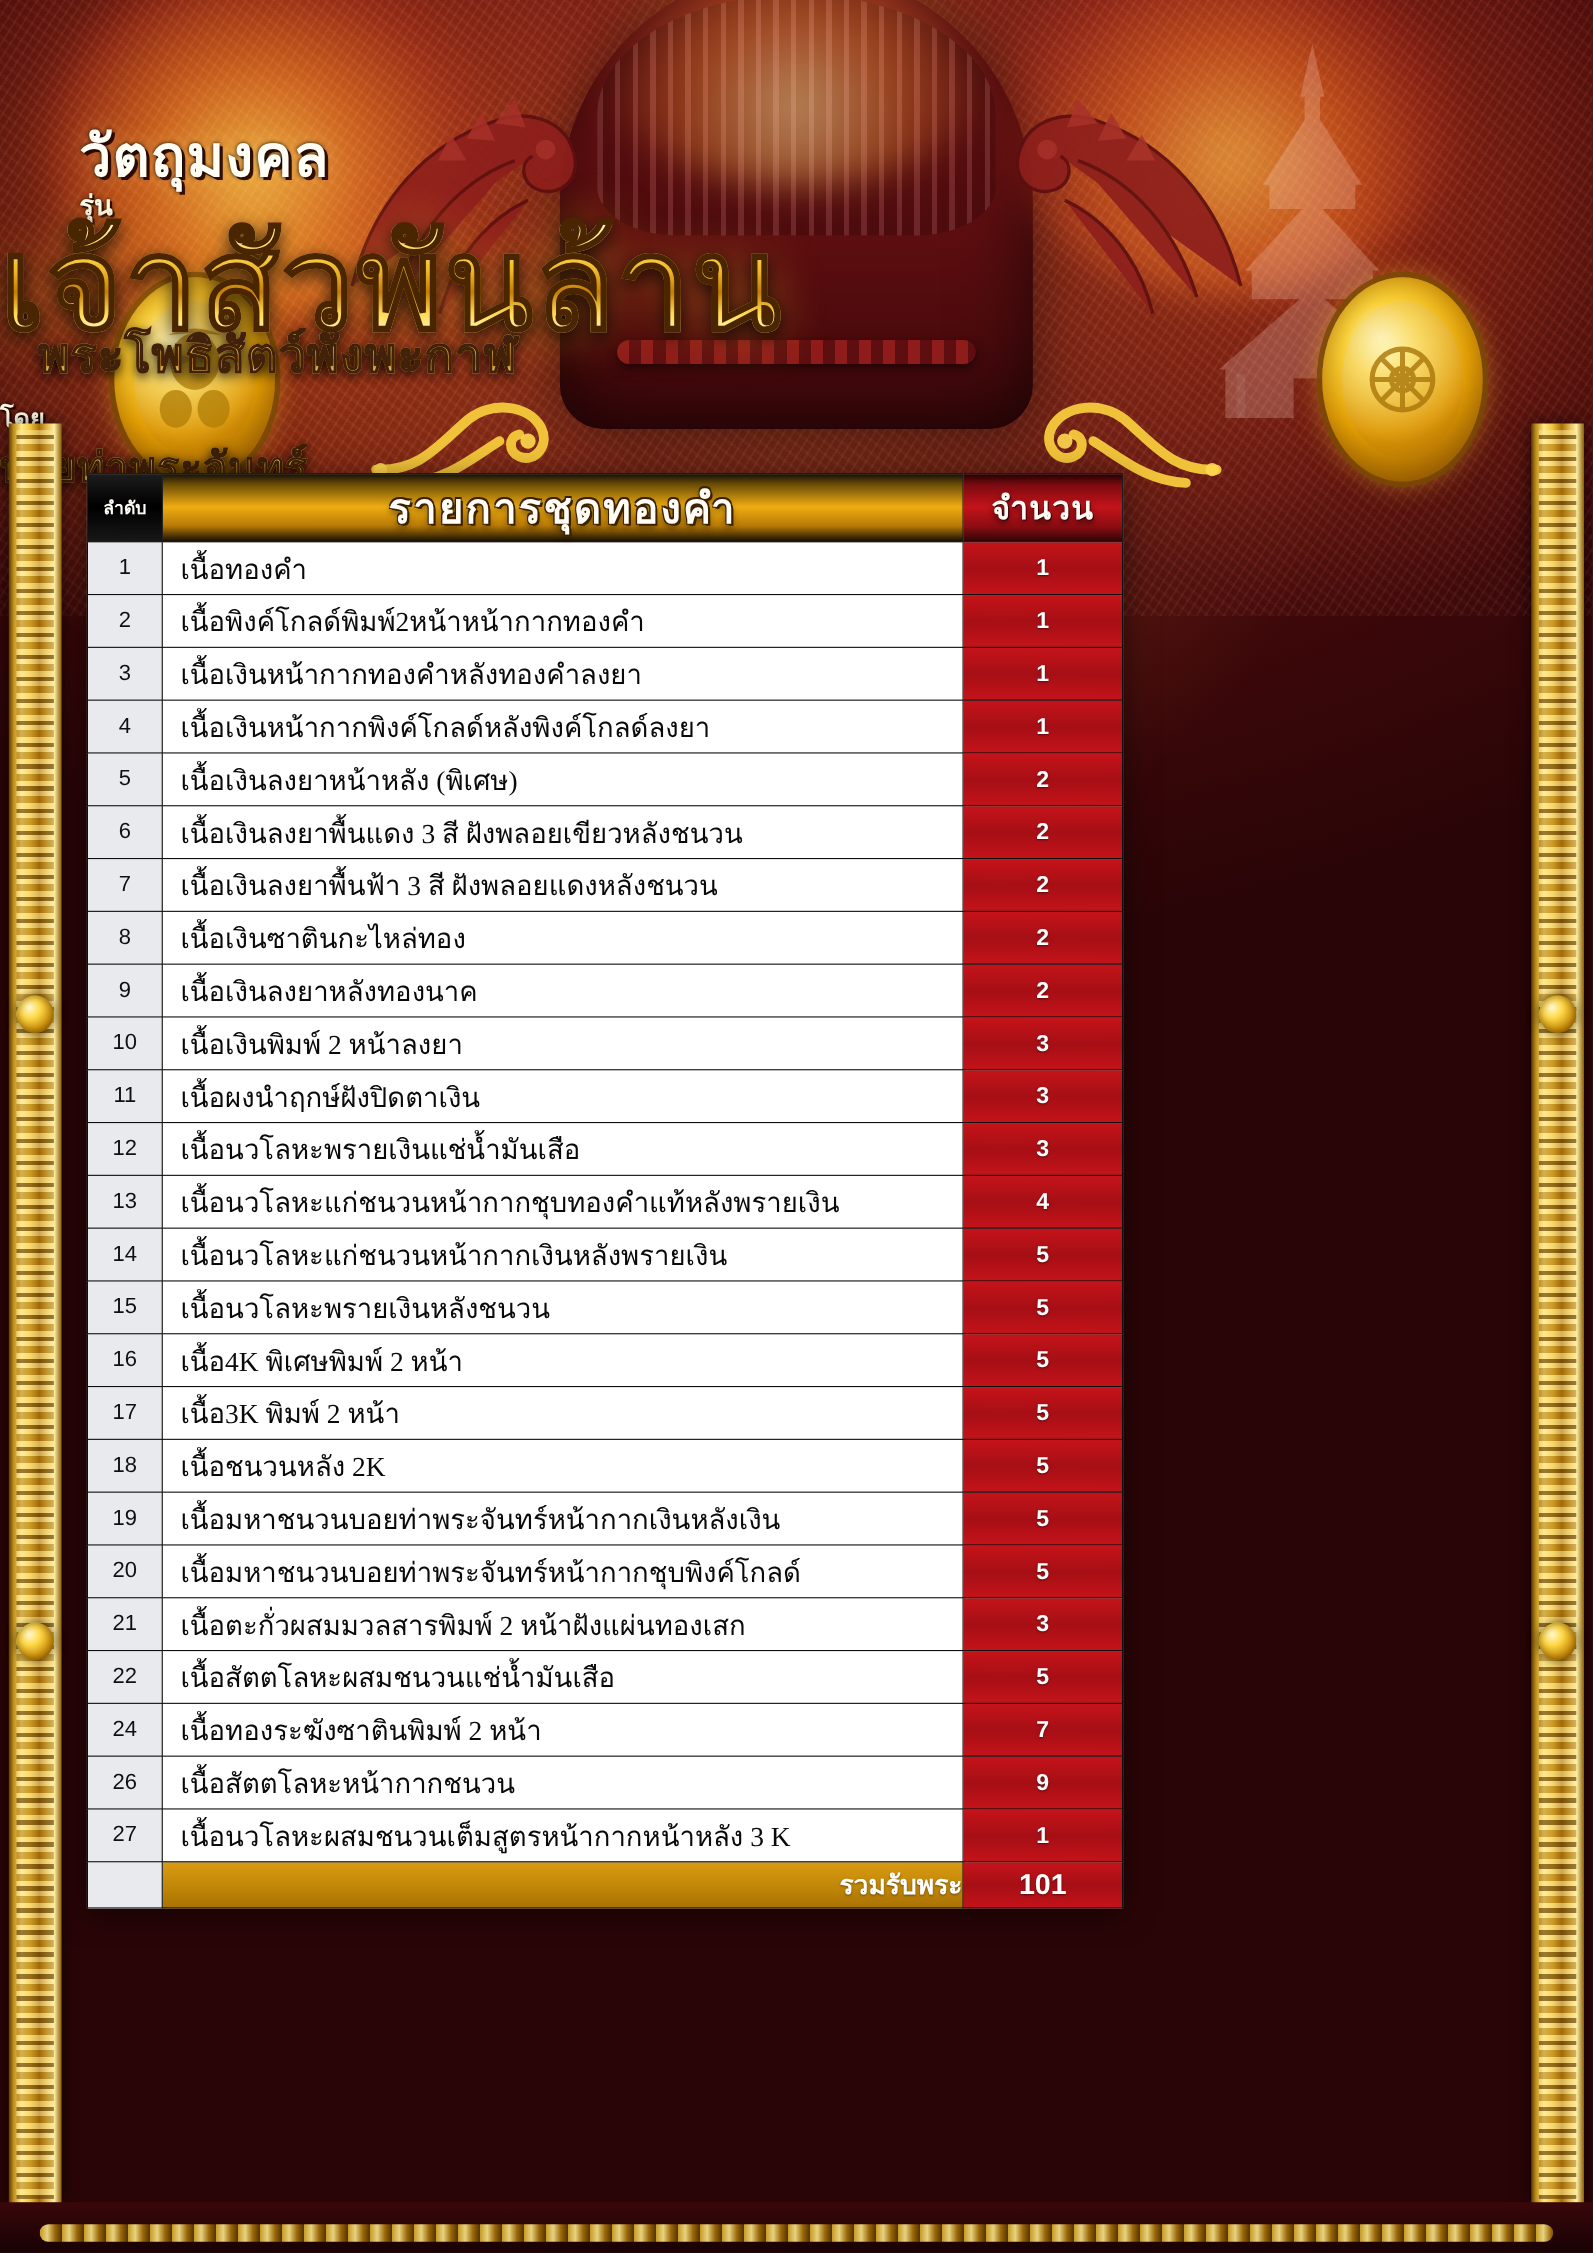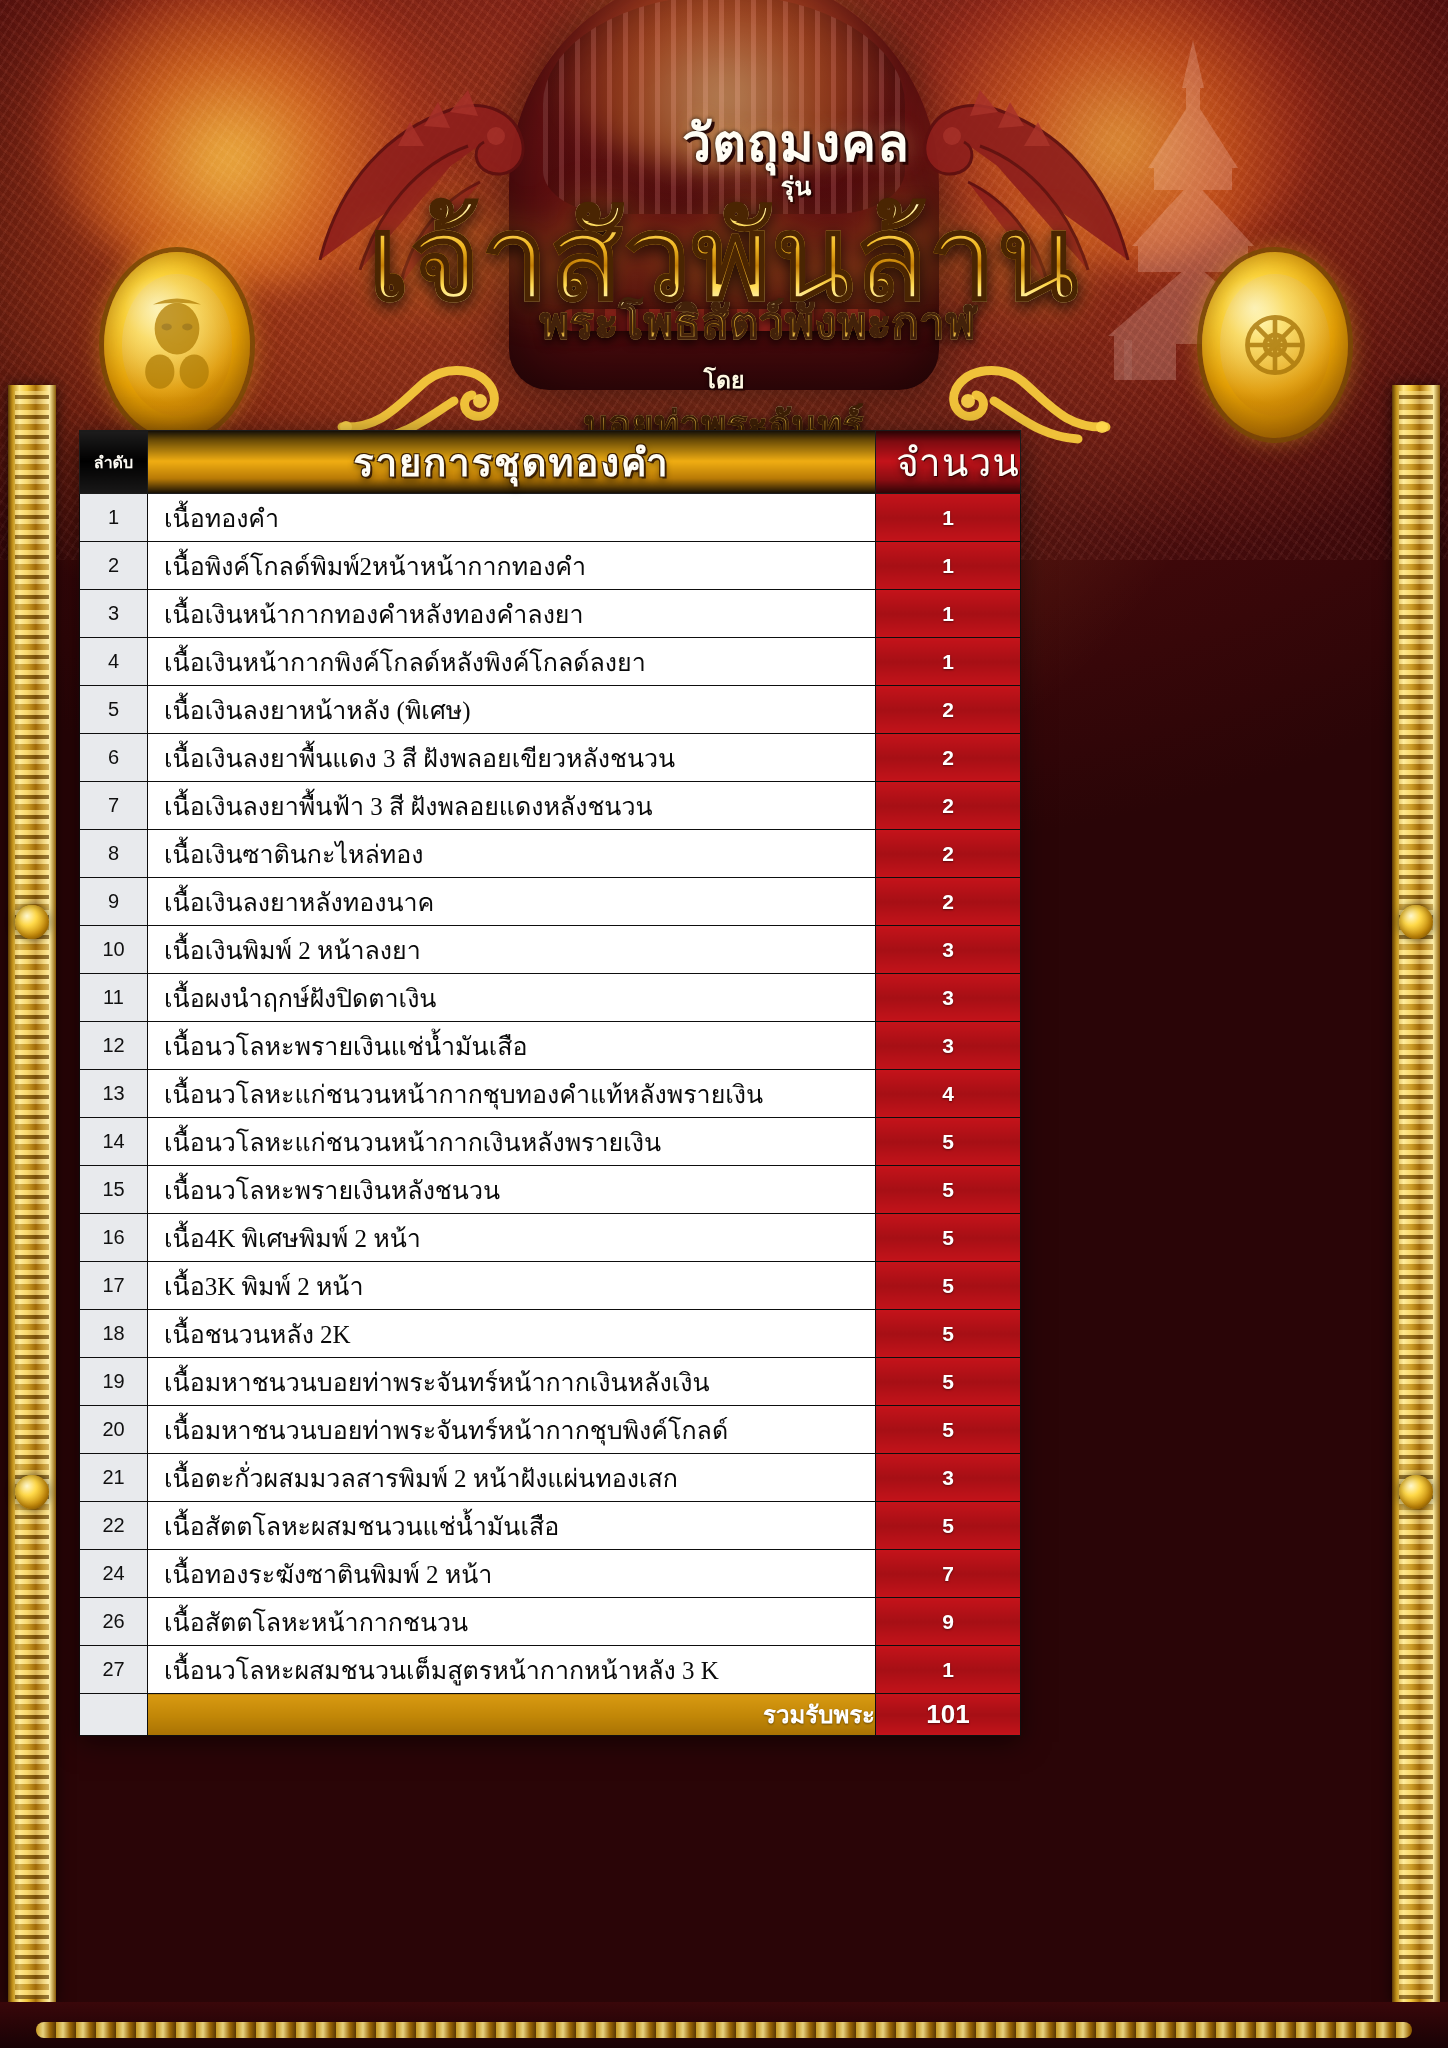--- a/index.html
+++ b/index.html
@@ -123,21 +123,20 @@
     border-radius: 50%;
     background: radial-gradient(circle at 40% 34%, rgba(255,250,200,0.55), rgba(190,120,10,0.25) 70%);
     display: flex; align-items: center; justify-content: center;
   }
 
   
   .title-block {
     position: absolute;
     left: 0; top: 118px;
     width: 1448px;
-    text-align: center;
     z-index: 12;
   }
 
   .t-top {
     font-family: "Liberation Serif", "DejaVu Serif", serif;
     font-size: 52px;
     font-weight: 700;
     color: #fffdf4;
     letter-spacing: 1px;
     line-height: 1;
@@ -302,25 +301,24 @@
     letter-spacing: 2px;
     text-shadow:
       2px 2px 0 #3c2003, -1px -1px 0 #3c2003,
       1px -1px 0 #3c2003, -1px 1px 0 #3c2003,
       0 4px 7px rgba(0,0,0,0.55);
   }
   th.h-qty {
     background: linear-gradient(180deg, #2b0204 0%, #7d0b10 16%, #c4131a 48%, #8a0d12 78%, #2c0305 100%);
     color: #fffdf6;
     font-family: "Liberation Serif", "DejaVu Serif", serif;
-    font-size: 39px;
-    font-weight: 400;
+    font-size: 29px;
+    font-weight: 700;
     letter-spacing: 1px;
     text-shadow: 1px 1px 0 #3a0204, 0 3px 6px rgba(0,0,0,0.55);
-    text-align: right;
   }
 
   
   tbody td { border: 1px solid #0e0e0e; height: 48px; padding: 0; }
 
   td.d-no {
     background: #e8eaed;
     text-align: center;
     font-family: "Liberation Sans", "DejaVu Sans", sans-serif;
     font-size: 20px;

